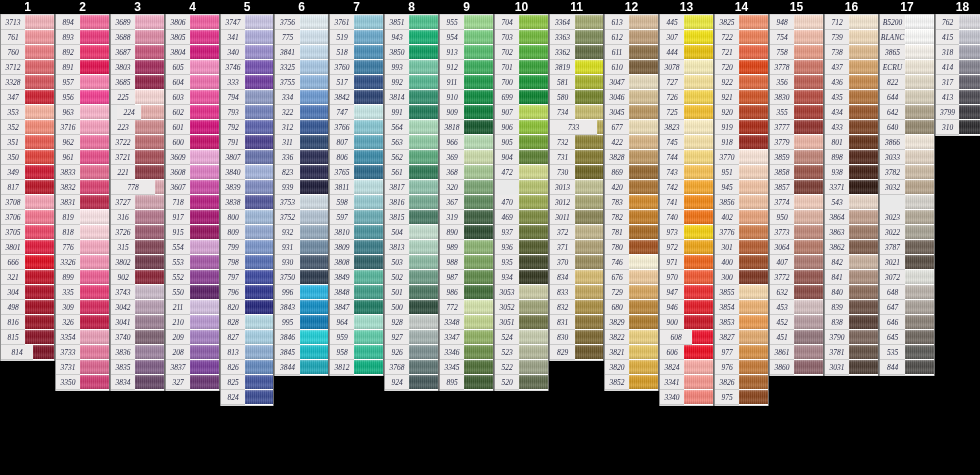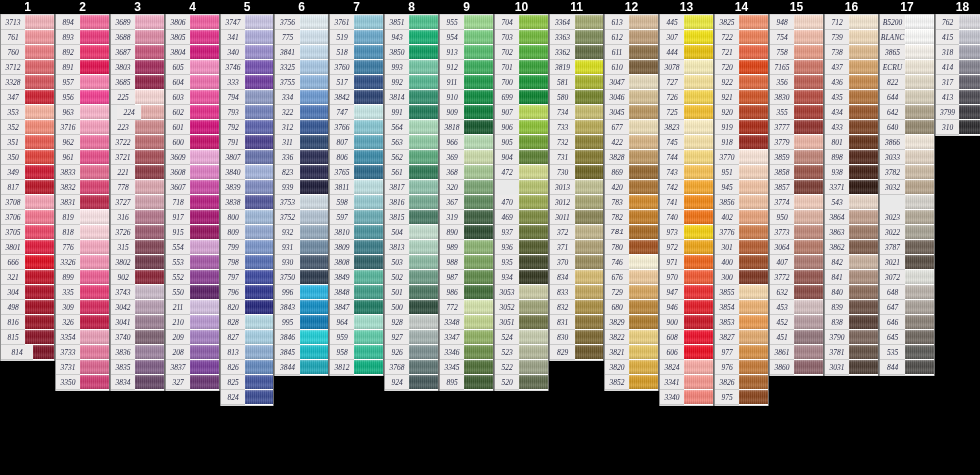--- a/index.html
+++ b/index.html
@@ -316,21 +316,21 @@
         </div>
         <div class="row">
           <div class="code" style="width: 24px; min-width: 24px;">3721</div>
           <div class="swatch" style="background-color: rgb(168, 79, 87);"></div>
         </div>
         <div class="row">
           <div class="code" style="width: 24px; min-width: 24px;">221</div>
           <div class="swatch" style="background-color: rgb(142, 58, 68);"></div>
         </div>
         <div class="row">
-          <div class="code" style="width: 24px; min-width: 24px; font-style: italic;">778</div>
+          <div class="code" style="width: 44px; min-width: 24px; font-style: italic;">778</div>
           <div class="swatch" style="background-color: rgb(221, 167, 176);"></div>
         </div>
         <div class="row">
           <div class="code" style="width: 24px; min-width: 24px;">3727</div>
           <div class="swatch" style="background-color: rgb(210, 162, 174);"></div>
         </div>
         <div class="row">
           <div class="code" style="width: 24px; min-width: 24px;">316</div>
           <div class="swatch" style="background-color: rgb(181, 119, 140);"></div>
         </div>
@@ -1144,21 +1144,21 @@
         </div>
         <div class="row">
           <div class="code" style="width: 25px; min-width: 25px;">580</div>
           <div class="swatch" style="background-color: rgb(117, 131, 42);"></div>
         </div>
         <div class="row">
           <div class="code" style="width: 25px; min-width: 25px;">734</div>
           <div class="swatch" style="background-color: rgb(200, 189, 110);"></div>
         </div>
         <div class="row">
-          <div class="code" style="width: 25px; min-width: 25px;">733</div>
+          <div class="code" style="width: 47px; min-width: 25px;">733</div>
           <div class="swatch" style="background-color: rgb(185, 171, 85);"></div>
         </div>
         <div class="row">
           <div class="code" style="width: 25px; min-width: 25px;">732</div>
           <div class="swatch" style="background-color: rgb(142, 131, 53);"></div>
         </div>
         <div class="row">
           <div class="code" style="width: 25px; min-width: 25px;">731</div>
           <div class="swatch" style="background-color: rgb(132, 121, 47);"></div>
         </div>
@@ -1270,21 +1270,21 @@
         </div>
         <div class="row">
           <div class="code" style="width: 24px; min-width: 24px;">783</div>
           <div class="swatch" style="background-color: rgb(212, 138, 42);"></div>
         </div>
         <div class="row">
           <div class="code" style="width: 24px; min-width: 24px;">782</div>
           <div class="swatch" style="background-color: rgb(196, 124, 36);"></div>
         </div>
         <div class="row">
-          <div class="code" style="width: 24px; min-width: 24px; font-family: Liberation Mono, monospace;">781</div>
+          <div class="code" style="width: 24px; min-width: 24px;">781</div>
           <div class="swatch" style="background-color: rgb(169, 106, 34);"></div>
         </div>
         <div class="row">
           <div class="code" style="width: 24px; min-width: 24px;">780</div>
           <div class="swatch" style="background-color: rgb(162, 80, 29);"></div>
         </div>
         <div class="row">
           <div class="code" style="width: 24px; min-width: 24px;">746</div>
           <div class="swatch" style="background-color: rgb(251, 244, 217);"></div>
         </div>
@@ -1404,21 +1404,21 @@
         </div>
         <div class="row">
           <div class="code" style="width: 24px; min-width: 24px;">946</div>
           <div class="swatch" style="background-color: rgb(229, 26, 38);"></div>
         </div>
         <div class="row">
           <div class="code" style="width: 24px; min-width: 24px;">900</div>
           <div class="swatch" style="background-color: rgb(203, 20, 36);"></div>
         </div>
         <div class="row">
-          <div class="code" style="width: 24px; min-width: 24px;">608</div>
+          <div class="code" style="width: 32px; min-width: 24px;">608</div>
           <div class="swatch" style="background-color: rgb(239, 15, 42);"></div>
         </div>
         <div class="row">
           <div class="code" style="width: 24px; min-width: 24px;">606</div>
           <div class="swatch" style="background-color: rgb(239, 10, 32);"></div>
         </div>
         <div class="row">
           <div class="code" style="width: 24px; min-width: 24px;">3824</div>
           <div class="swatch" style="background-color: rgb(249, 170, 164);"></div>
         </div>
@@ -1552,21 +1552,21 @@
         </div>
         <div class="row">
           <div class="code" style="width: 24px; min-width: 24px;">754</div>
           <div class="swatch" style="background-color: rgb(242, 188, 169);"></div>
         </div>
         <div class="row">
           <div class="code" style="width: 24px; min-width: 24px;">758</div>
           <div class="swatch" style="background-color: rgb(232, 154, 132);"></div>
         </div>
         <div class="row">
-          <div class="code" style="width: 24px; min-width: 24px;">7165</div>
+          <div class="code" style="width: 24px; min-width: 24px;">3778</div>
           <div class="swatch" style="background-color: rgb(208, 117, 102);"></div>
         </div>
         <div class="row">
           <div class="code" style="width: 24px; min-width: 24px;">356</div>
           <div class="swatch" style="background-color: rgb(192, 95, 83);"></div>
         </div>
         <div class="row">
           <div class="code" style="width: 24px; min-width: 24px;">3830</div>
           <div class="swatch" style="background-color: rgb(184, 76, 65);"></div>
         </div>

